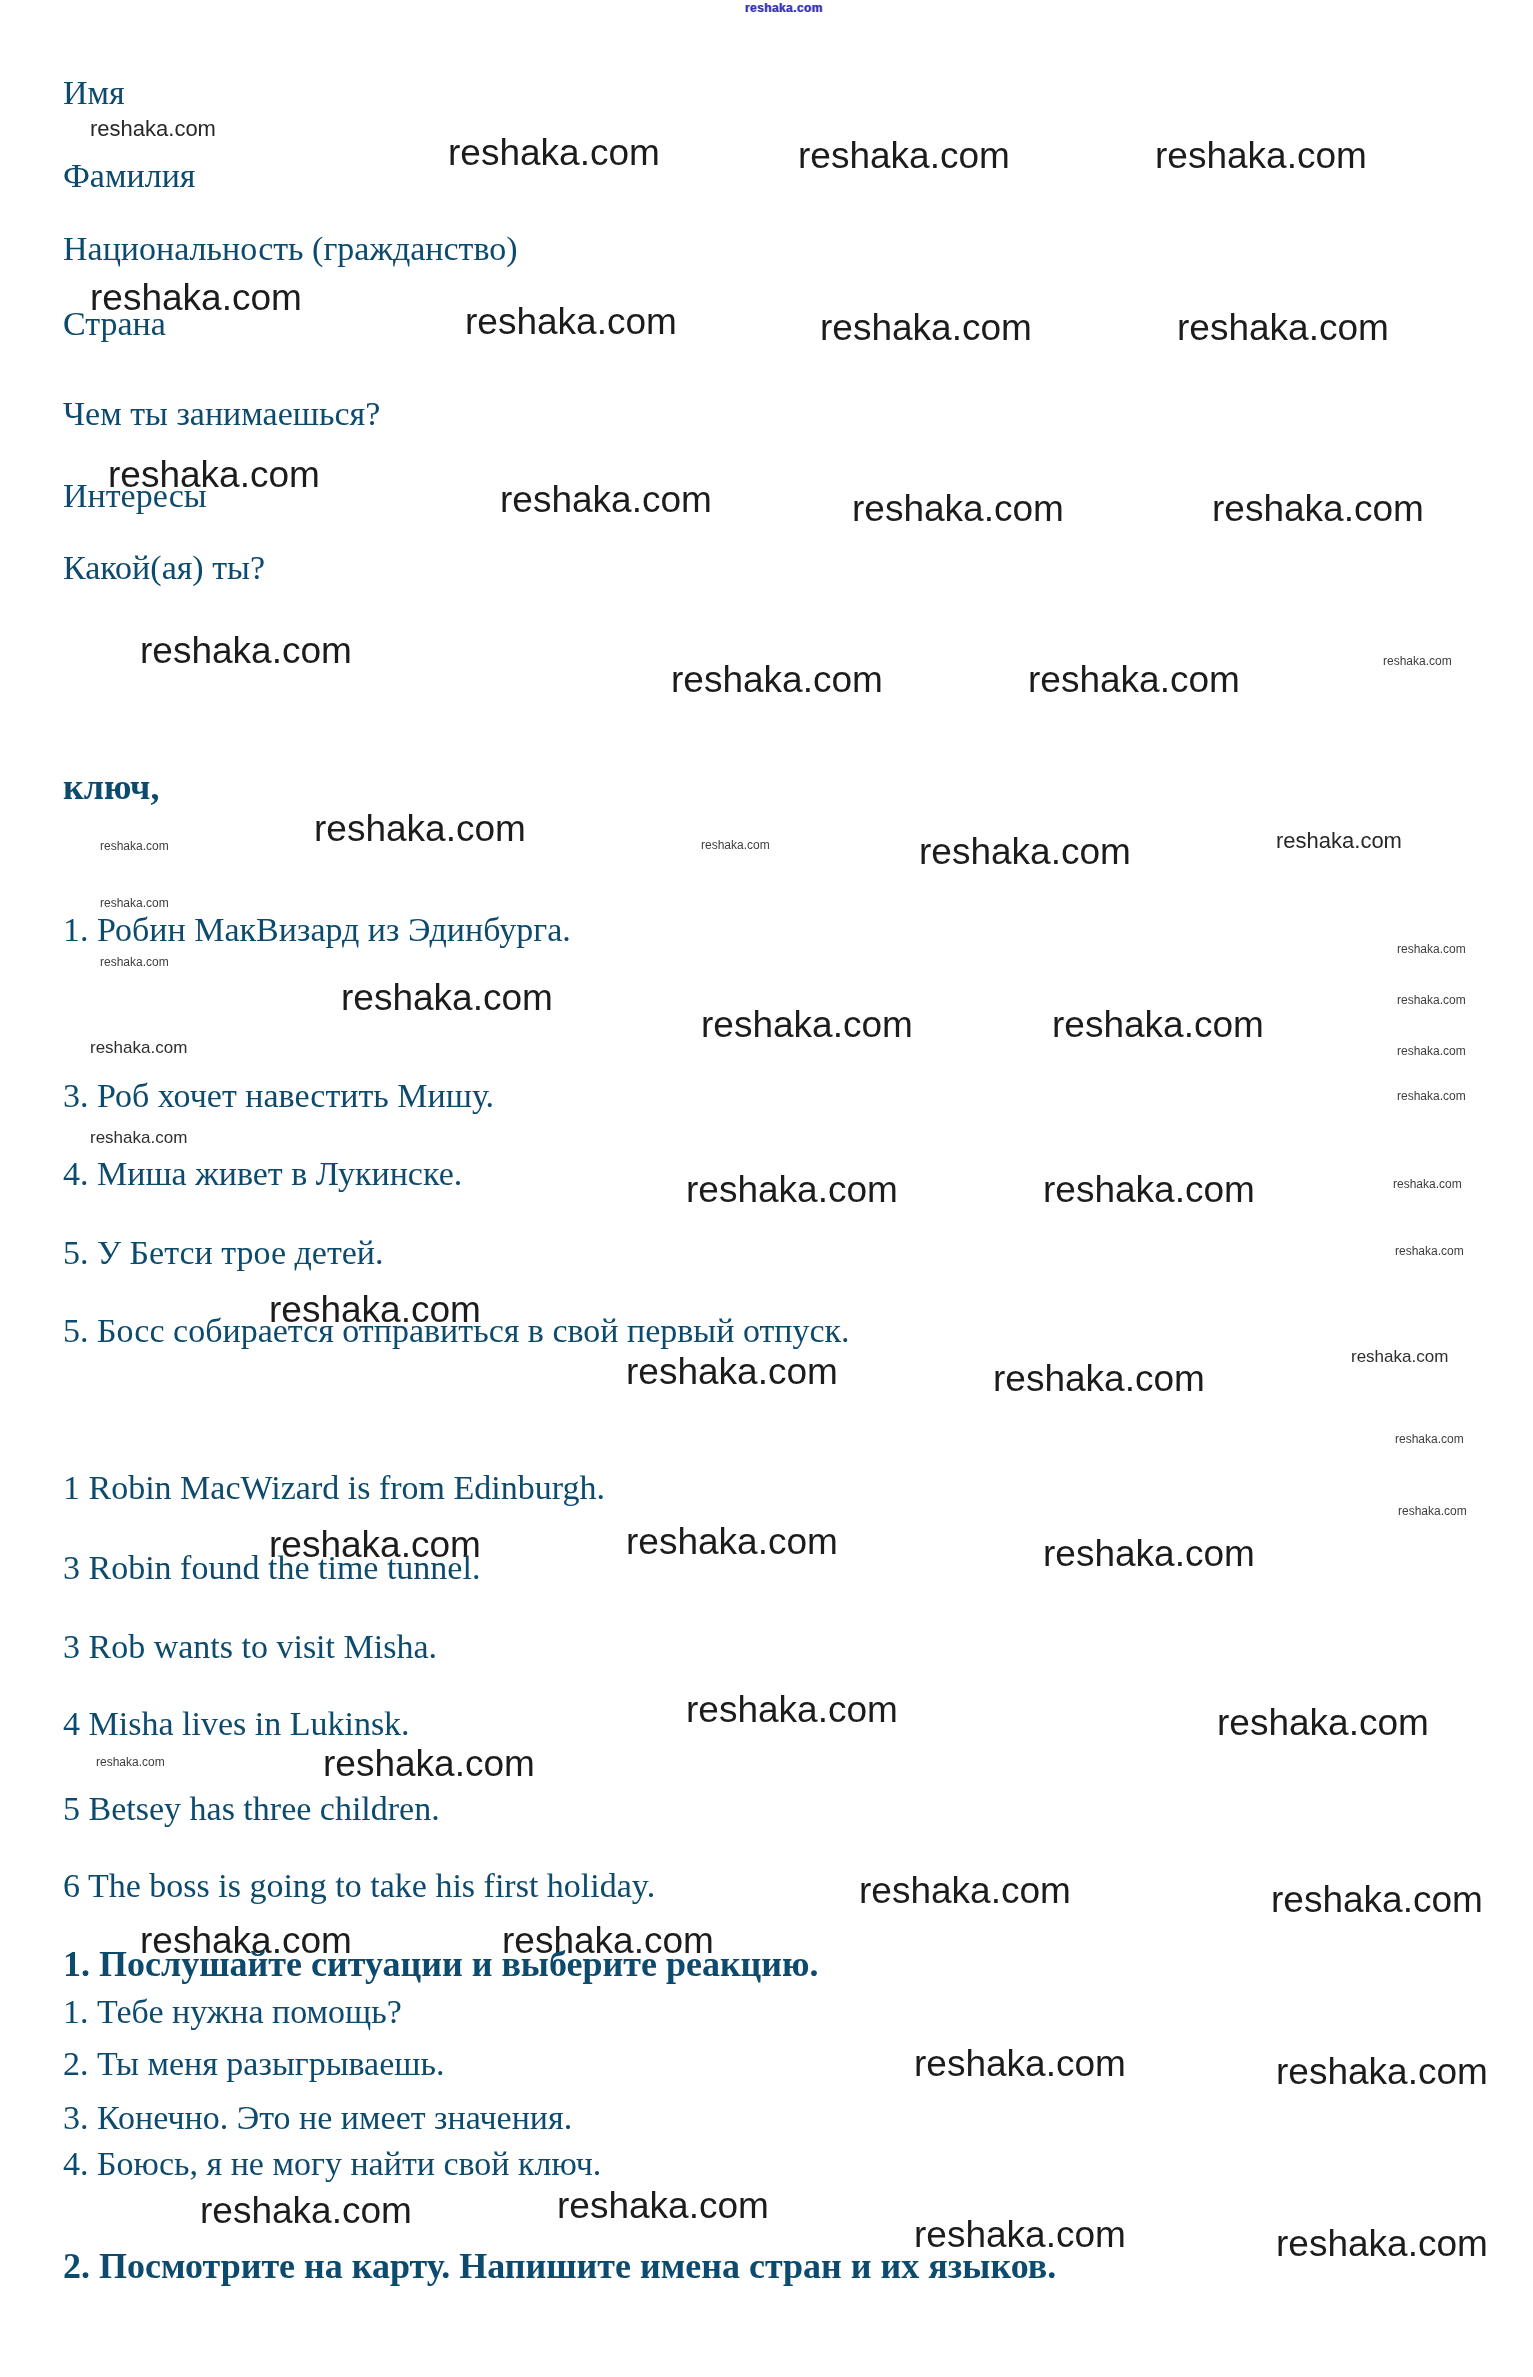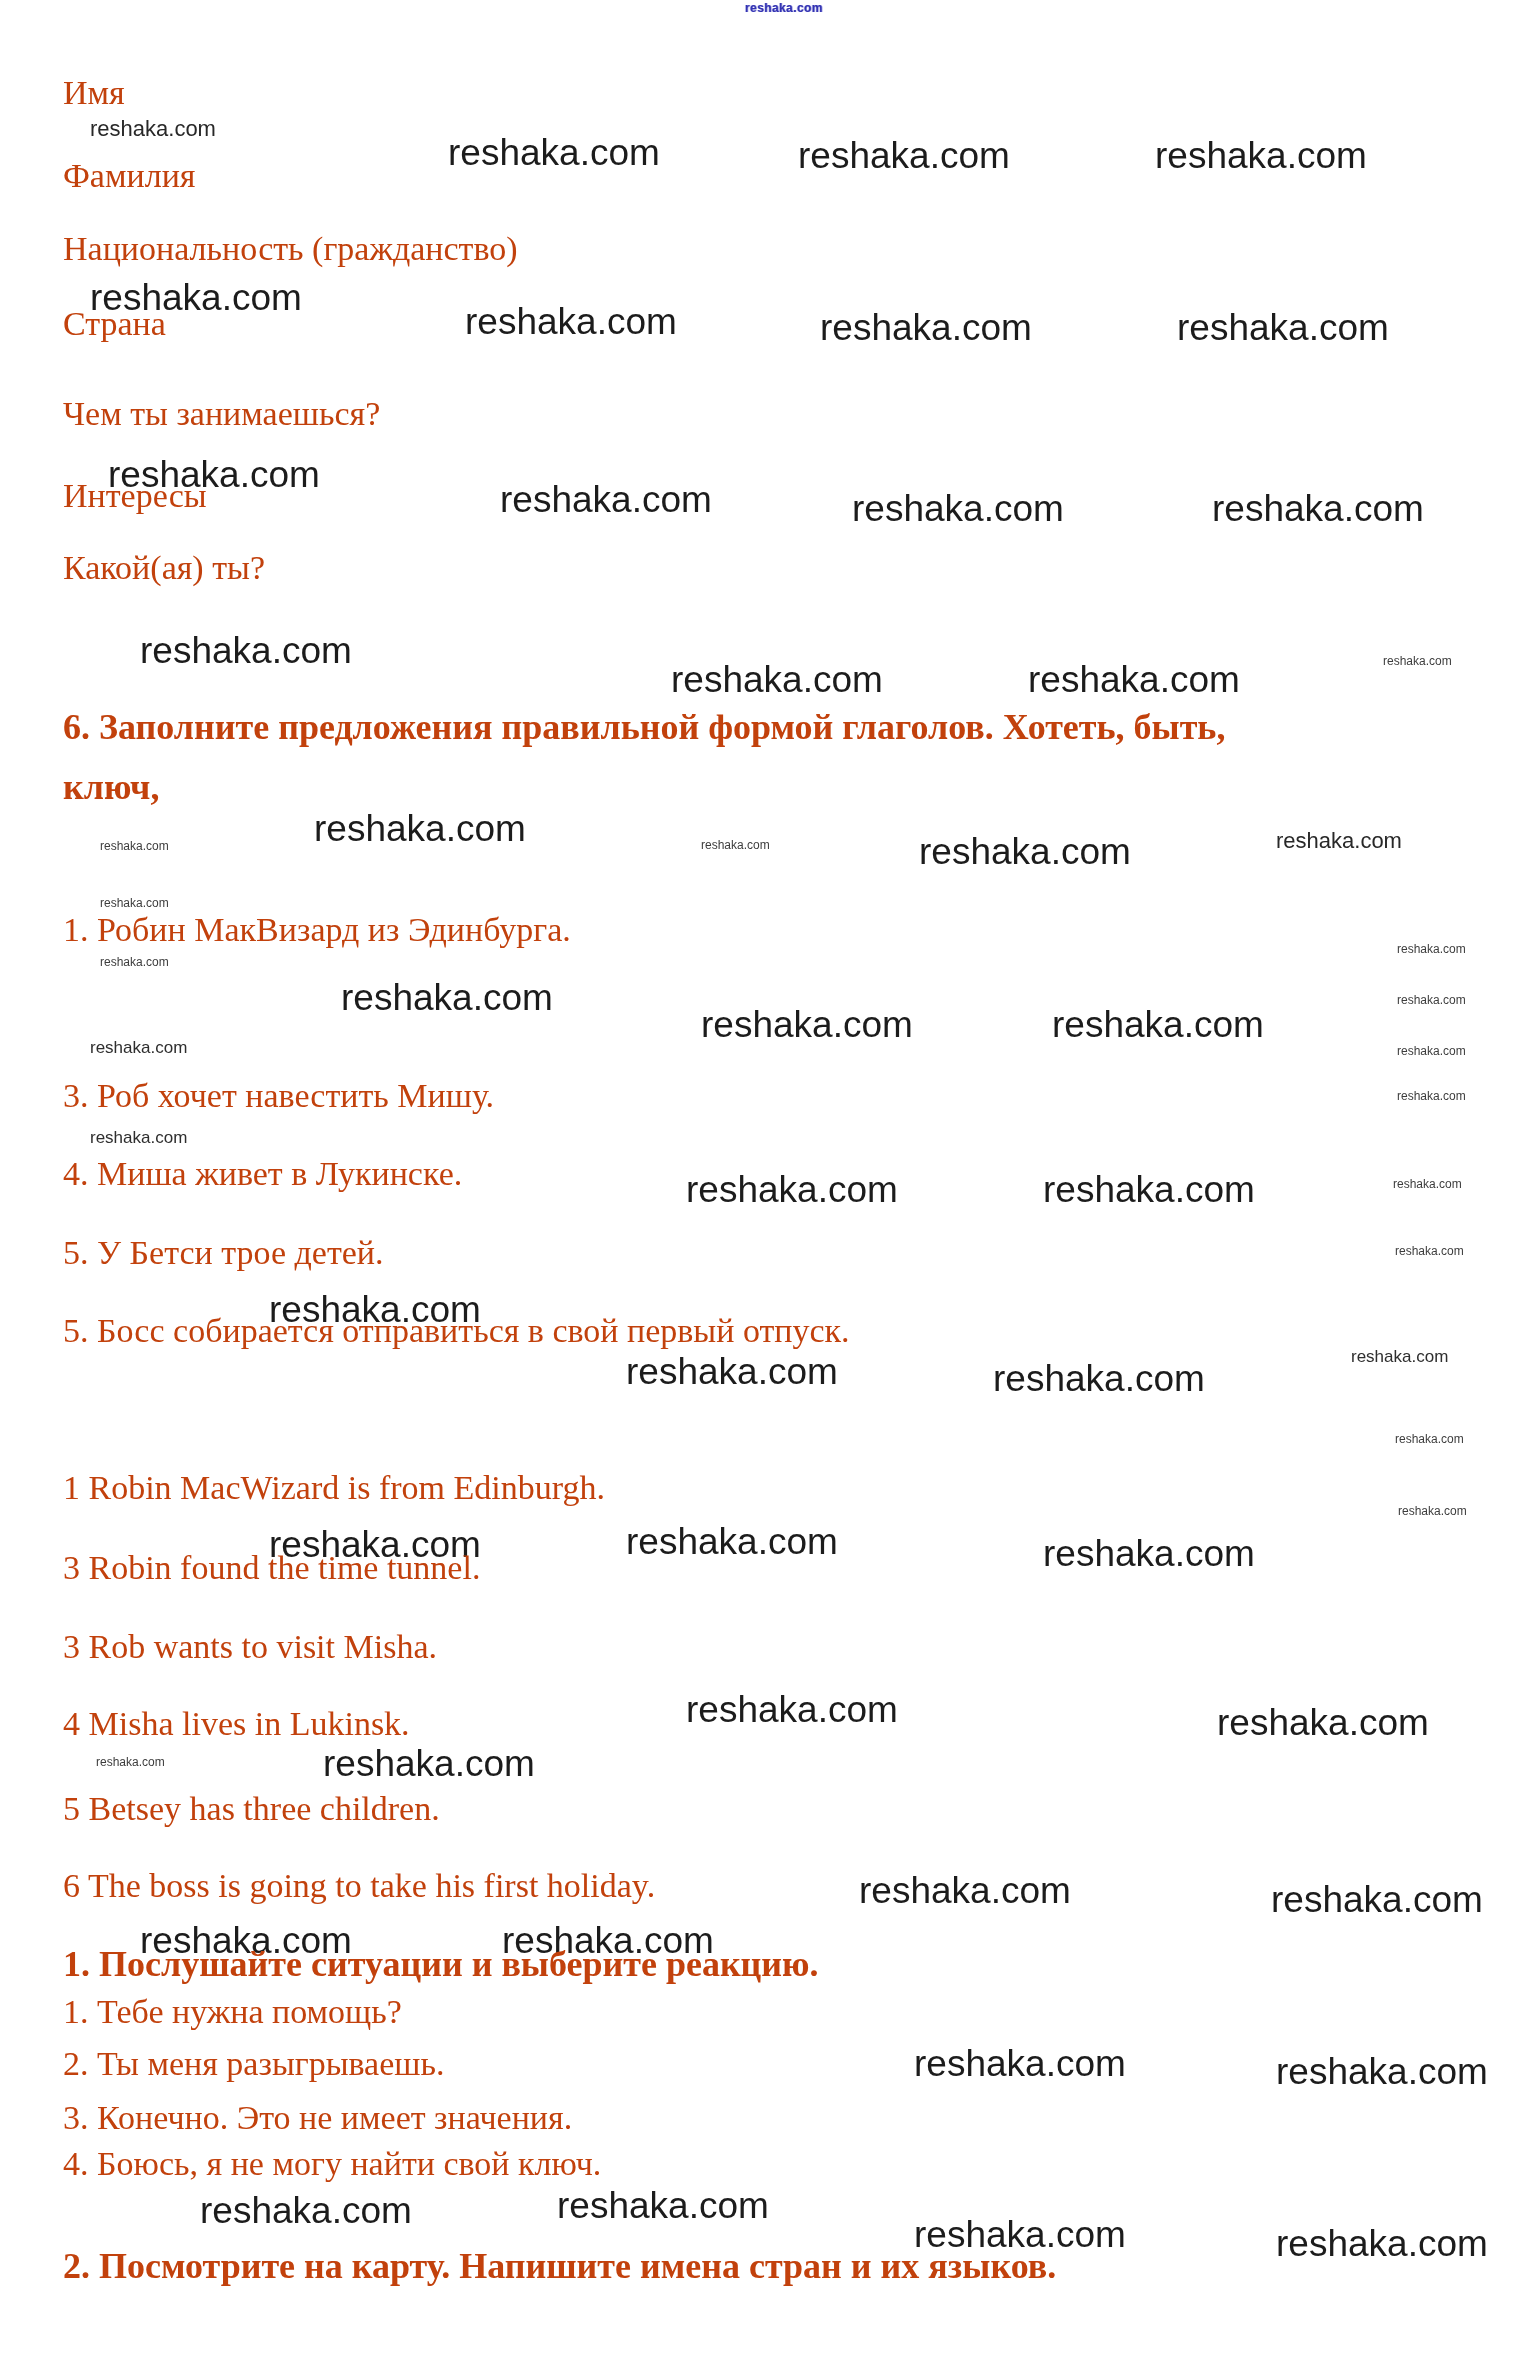--- a/index.html
+++ b/index.html
@@ -9,21 +9,21 @@
     height:2377px;
     background:#ffffff;
     overflow:hidden;
     font-family:"Liberation Serif", serif;
   }
   .txt{
     position:absolute;
     left:63px;
     font-size:34px;
     line-height:1.15;
-    color:#c2410c;
+    color:#0c4a6e;
     white-space:nowrap;
   }
   .txt.b{
     font-weight:bold;
     font-size:36px;
   }
   .wm{
     position:absolute;
     font-family:"Liberation Sans", sans-serif;
     line-height:1.15;
@@ -111,21 +111,20 @@
     </div>
 
   <div class="txt" style="top:73px">Имя</div>
   <div class="txt" style="top:156px">Фамилия</div>
   <div class="txt" style="top:229px">Национальность (гражданство)</div>
   <div class="txt" style="top:304px">Страна</div>
   <div class="txt" style="top:394px">Чем ты занимаешься?</div>
   <div class="txt" style="top:476px">Интересы</div>
   <div class="txt" style="top:548px">Какой(ая) ты?</div>
 
-  <div class="txt b" style="top:707px">6. Заполните предложения правильной формой глаголов. Хотеть, быть,</div>
   <div class="txt b" style="top:767px">ключ,</div>
 
   <div class="txt" style="top:910px">1. Робин МакВизард из Эдинбурга.</div>
   <div class="txt" style="top:1076px">3. Роб хочет навестить Мишу.</div>
   <div class="txt" style="top:1154px">4. Миша живет в Лукинске.</div>
   <div class="txt" style="top:1233px">5. У Бетси трое детей.</div>
   <div class="txt" style="top:1311px">5. Босс собирается отправиться в свой первый отпуск.</div>
 
   <div class="txt" style="top:1468px">1 Robin MacWizard is from Edinburgh.</div>
   <div class="txt" style="top:1548px">3 Robin found the time tunnel.</div>

